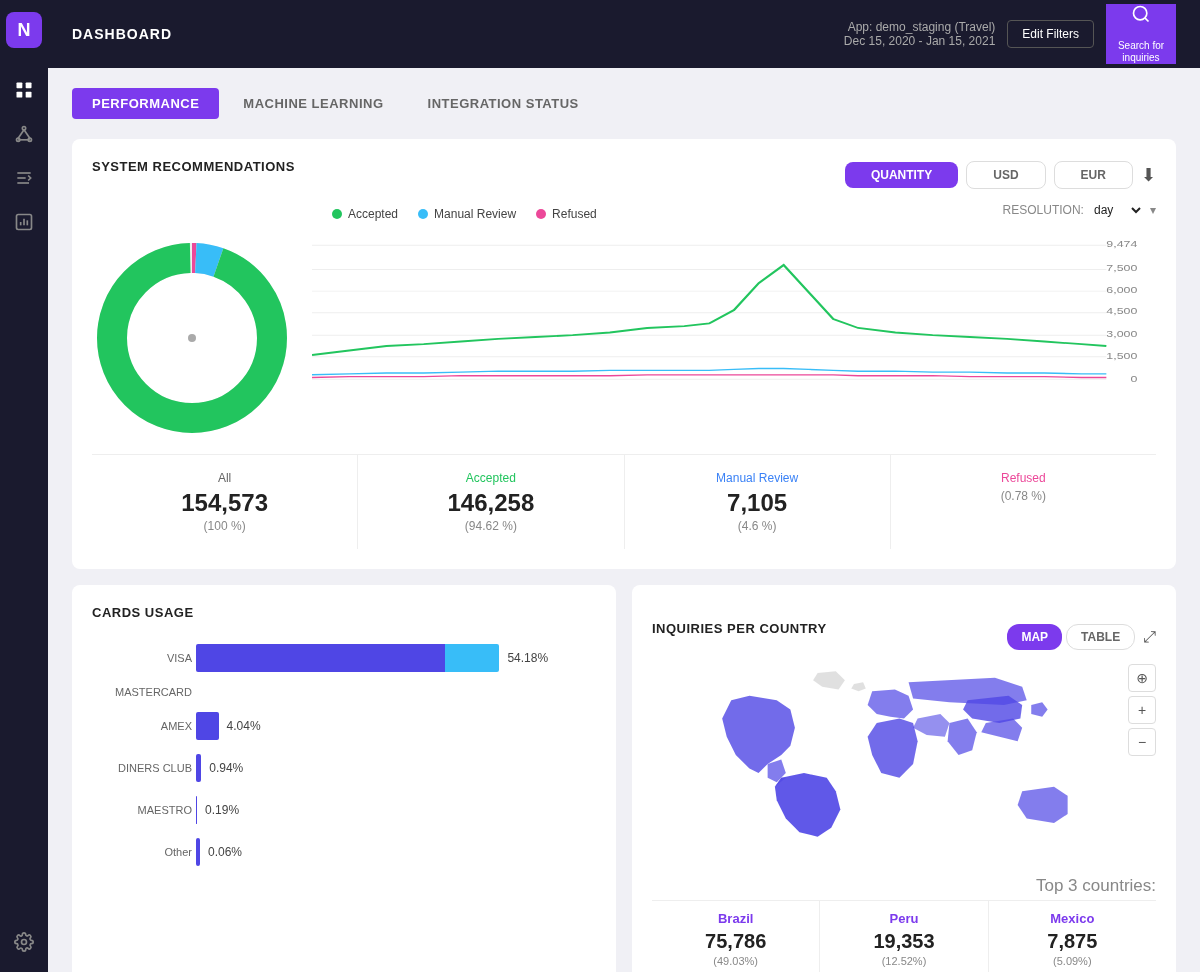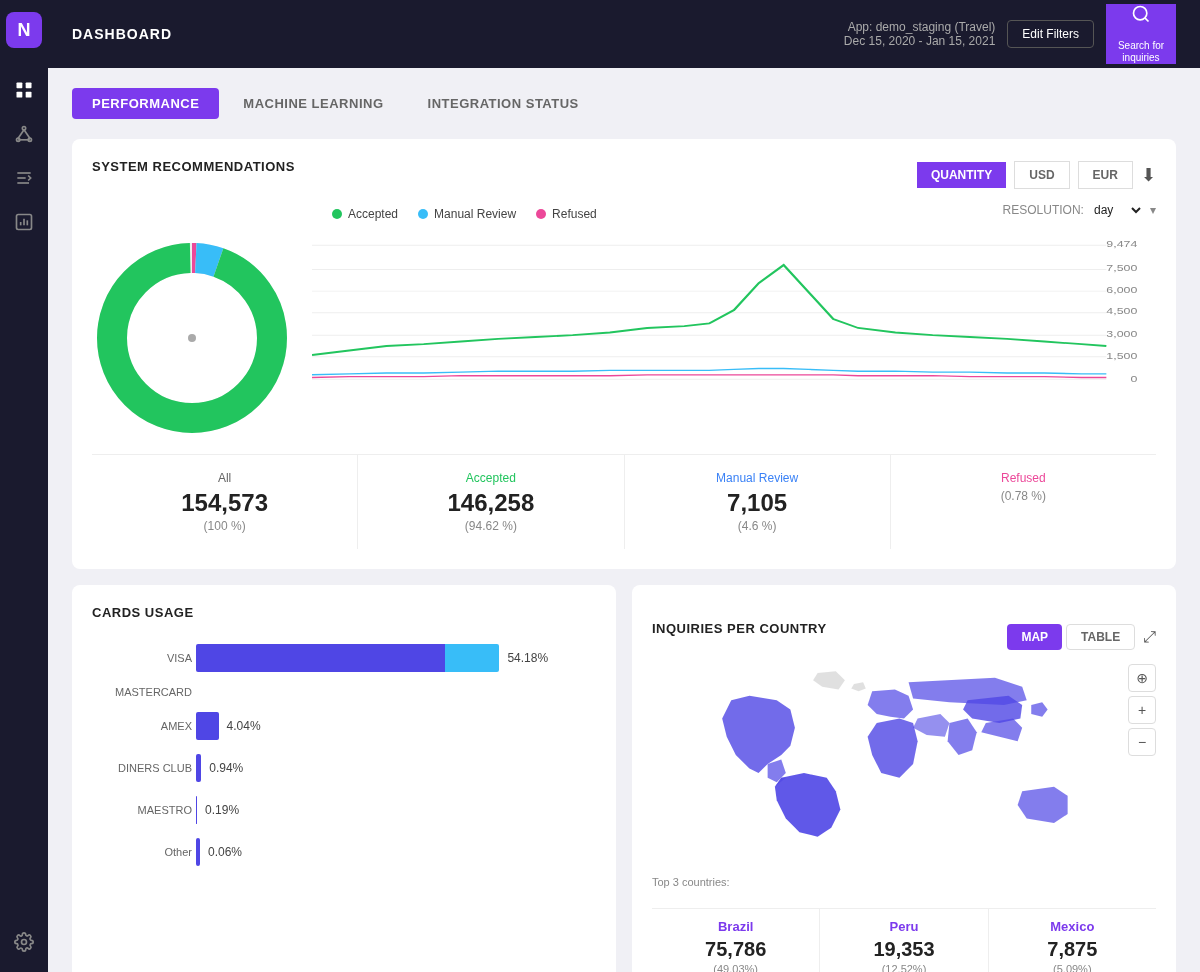--- a/index.html
+++ b/index.html
@@ -142,22 +142,22 @@
       align-items: center;
       justify-content: space-between;
       margin-bottom: 12px;
     }
     .metric-btns {
       display: flex;
       align-items: center;
       gap: 8px;
     }
     .metric-btn {
-      padding: 6px 14px;
-      border-radius: 0;
+      padding: 6px 26px;
+      border-radius: 8px;
       font-size: 12px;
       font-weight: 600;
       cursor: pointer;
       border: none;
     }
     .metric-btn.active { background: #7c3aed; color: white; }
     .metric-btn.inactive { background: transparent; color: #666; border: 1px solid #ddd; }
     .download-icon { color: #555; cursor: pointer; font-size: 18px; }
 
     .chart-area {
@@ -276,21 +276,21 @@
     
     .map-header {
       display: flex;
       align-items: center;
       justify-content: space-between;
       margin-top: 16px;
     }
     .map-btns { display: flex; gap: 4px; }
     .map-btn {
       padding: 5px 14px;
-      border-radius: 4px;
+      border-radius: 12px;
       font-size: 12px;
       font-weight: 600;
       cursor: pointer;
       border: none;
     }
     .map-btn.active { background: #7c3aed; color: white; }
     .map-btn.inactive { background: transparent; color: #666; border: 1px solid #ddd; }
     .map-expand { color: #555; cursor: pointer; font-size: 16px; }
 
     .map-area {
@@ -312,24 +312,24 @@
       border: 1px solid #ddd;
       border-radius: 4px;
       display: flex;
       align-items: center;
       justify-content: center;
       cursor: pointer;
       font-size: 14px;
       color: #555;
     }
     .top3-label {
-      text-align: left;
-      font-size: 11px;
+      text-align: right;
+      font-size: 17px;
       color: #888;
-      margin-bottom: 20px;
+      margin-bottom: 4px;
     }
     .country-row {
       display: flex;
       border-top: 1px solid #eee;
     }
     .country-item {
       flex: 1;
       padding: 10px;
       text-align: center;
       border-right: 1px solid #eee;

